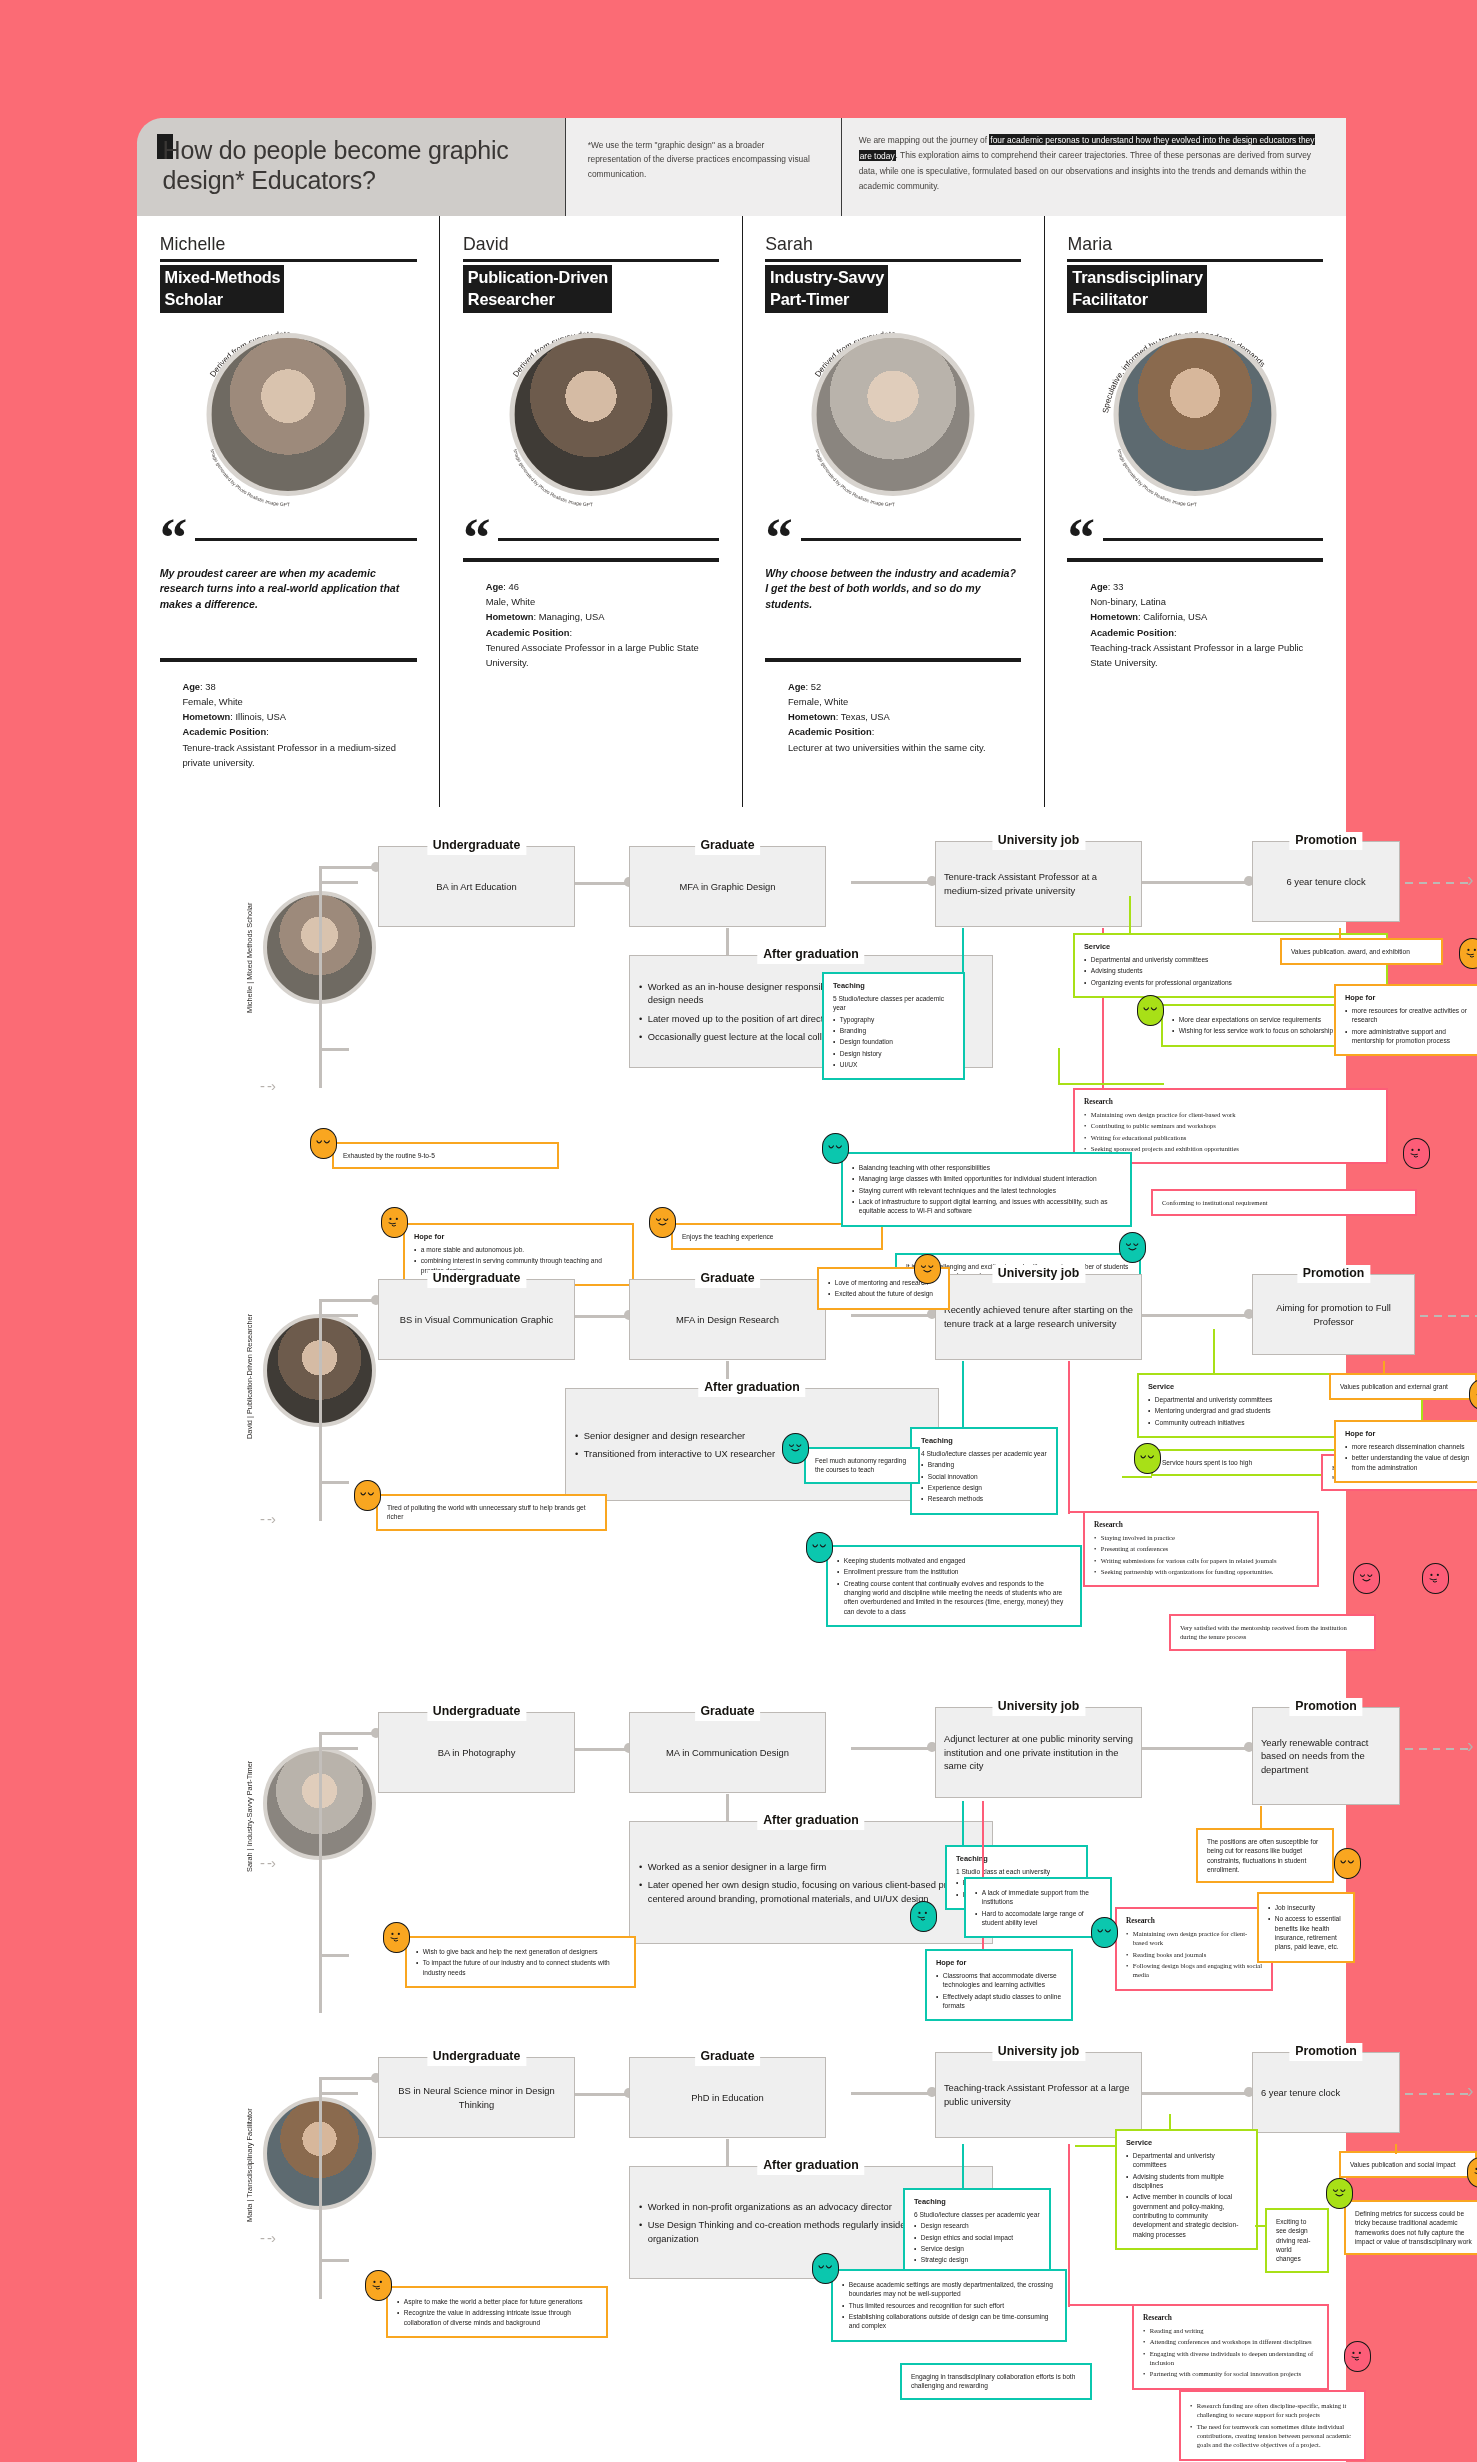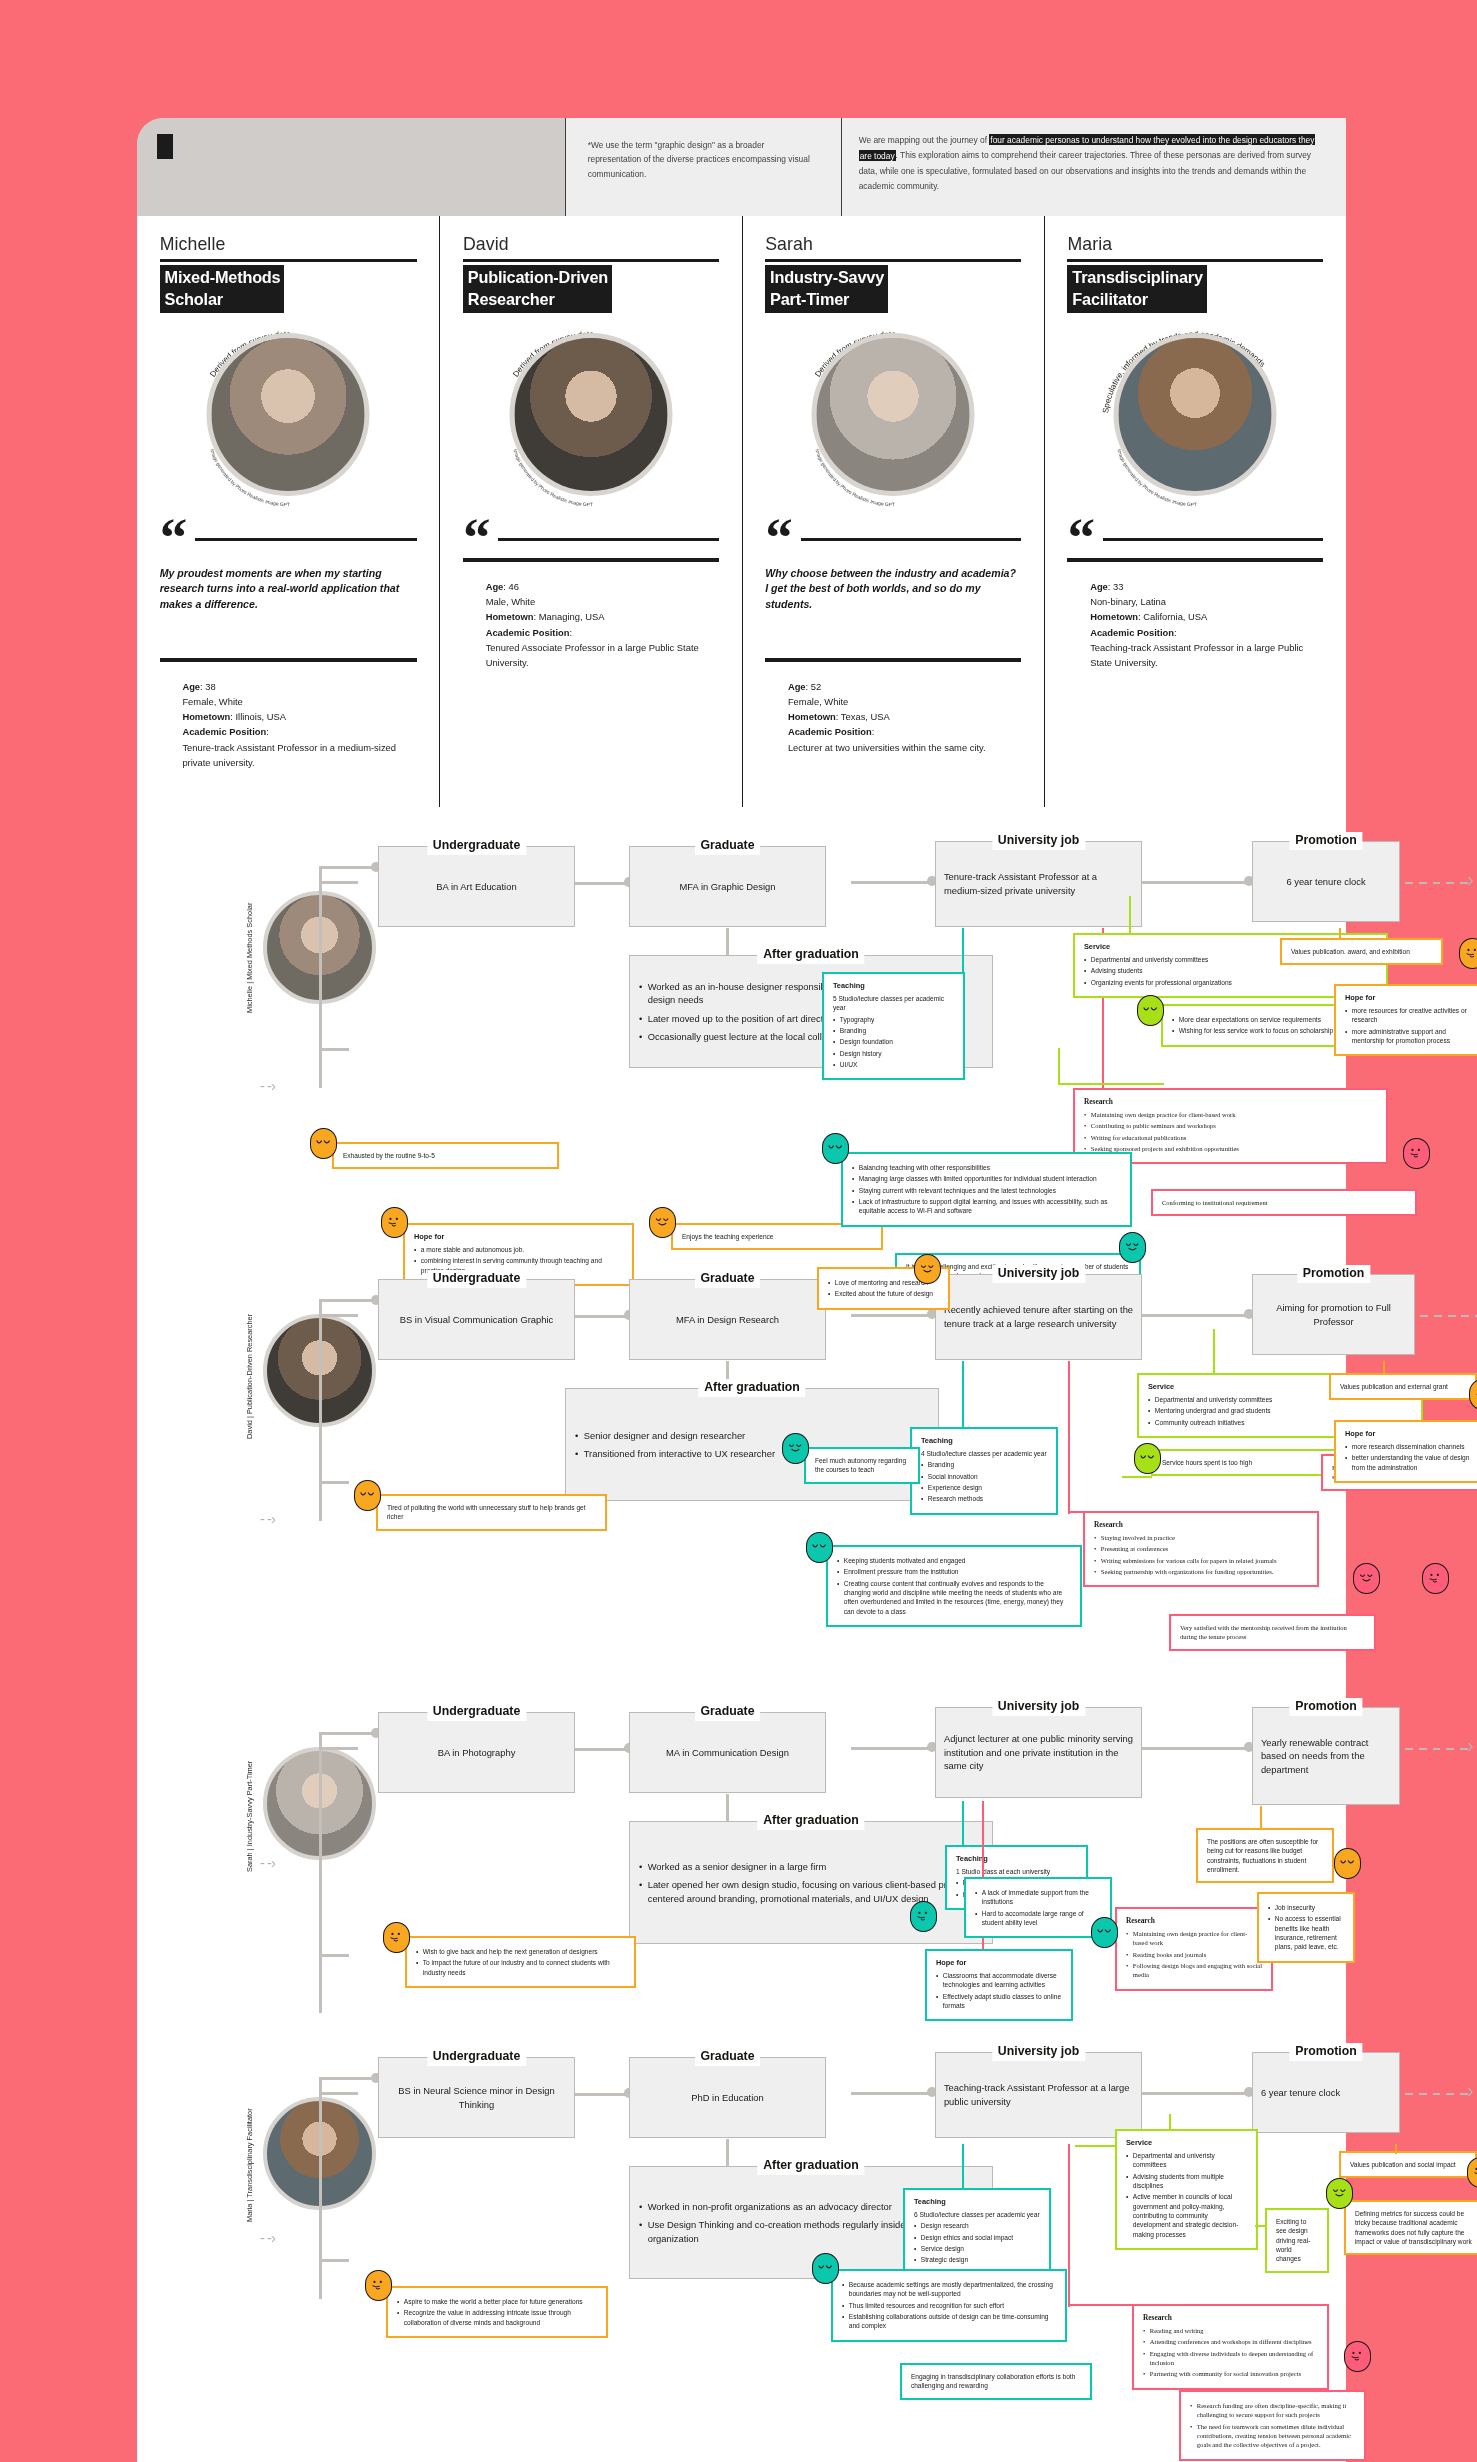--- a/index.html
+++ b/index.html
@@ -131,20 +131,22 @@
   .emoji.orange{ background:#f9a620; }
 </style>
 </head>
 <body>
 
 <div class="sheet">
 
   <div class="hdr">
     <div class="hdr-title">
       <div class="corner"></div>
+      <h1>How do people become
+graphic design* Educators?</h1>
     </div>
     <div class="hdr-note">*We use the term "graphic design" as a broader representation of the diverse practices encompassing visual communication.</div>
     <div class="hdr-desc">
       <span>We are mapping out the journey of </span><span class="hl">four academic personas to understand how they evolved into the design educators they are today</span><span>. This exploration aims to comprehend their career trajectories. Three of these personas are derived from survey data, while one is speculative, formulated based on our observations and insights into the trends and demands within the academic community.</span>
     </div>
   </div>
 
   <div class="personas" id="personas">
       <div class="pcard">
     <div class="p-name">Michelle</div>
@@ -160,21 +162,21 @@
         <text class="small"><textPath href="#arcBot0" startOffset="10%">Image generated by Photo Realistic Image GPT</textPath></text>
       </svg>
       <div class="p-photo">
         <div class="sky" style="background:radial-gradient(circle at 50% 38%, #d9c3ae 0 22%, #9d8a7b 22% 48%, #6f6a62 48% 100%)"></div>
       </div>
     </div>
     <div class="q-row">
       <span class="q-mark">“</span>
       <span class="q-line"></span>
     </div>
-    <div class="p-quote">My proudest moments are when my starting research turns into a real-world application that makes a difference.</div>
+    <div class="p-quote">My proudest career are when my academic research turns into a real-world application that makes a difference.</div>
     <div class="p-divider"></div>
     <div class="p-meta">
       <div><b>Age</b>: <span>38</span></div>
       <div>Female, White</div>
       <div><b>Hometown</b>: <span>Illinois, USA</span></div>
       <div><b>Academic Position</b>:</div>
       <div>Tenure-track Assistant Professor in a medium-sized private university.</div>
     </div></div>
       <div class="pcard">
     <div class="p-name">David</div>

